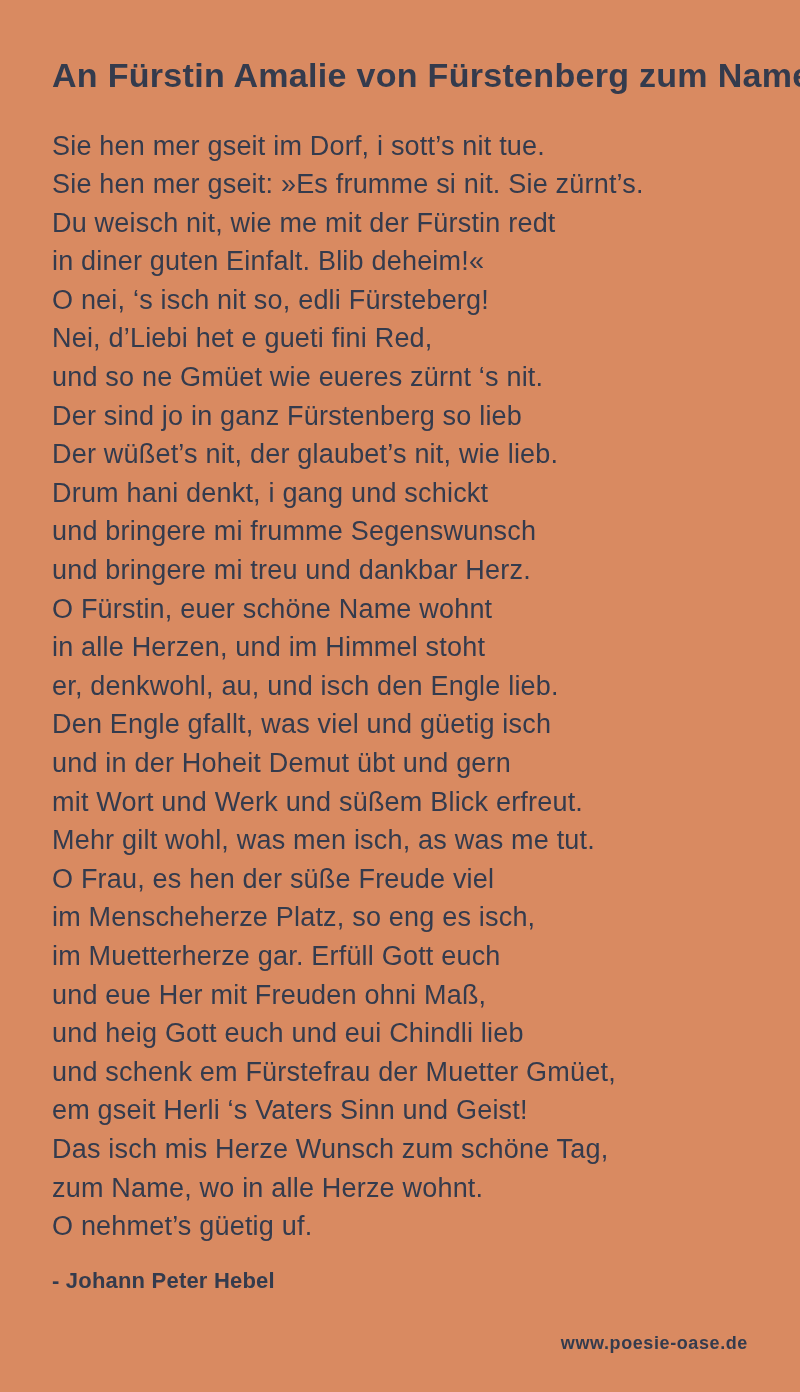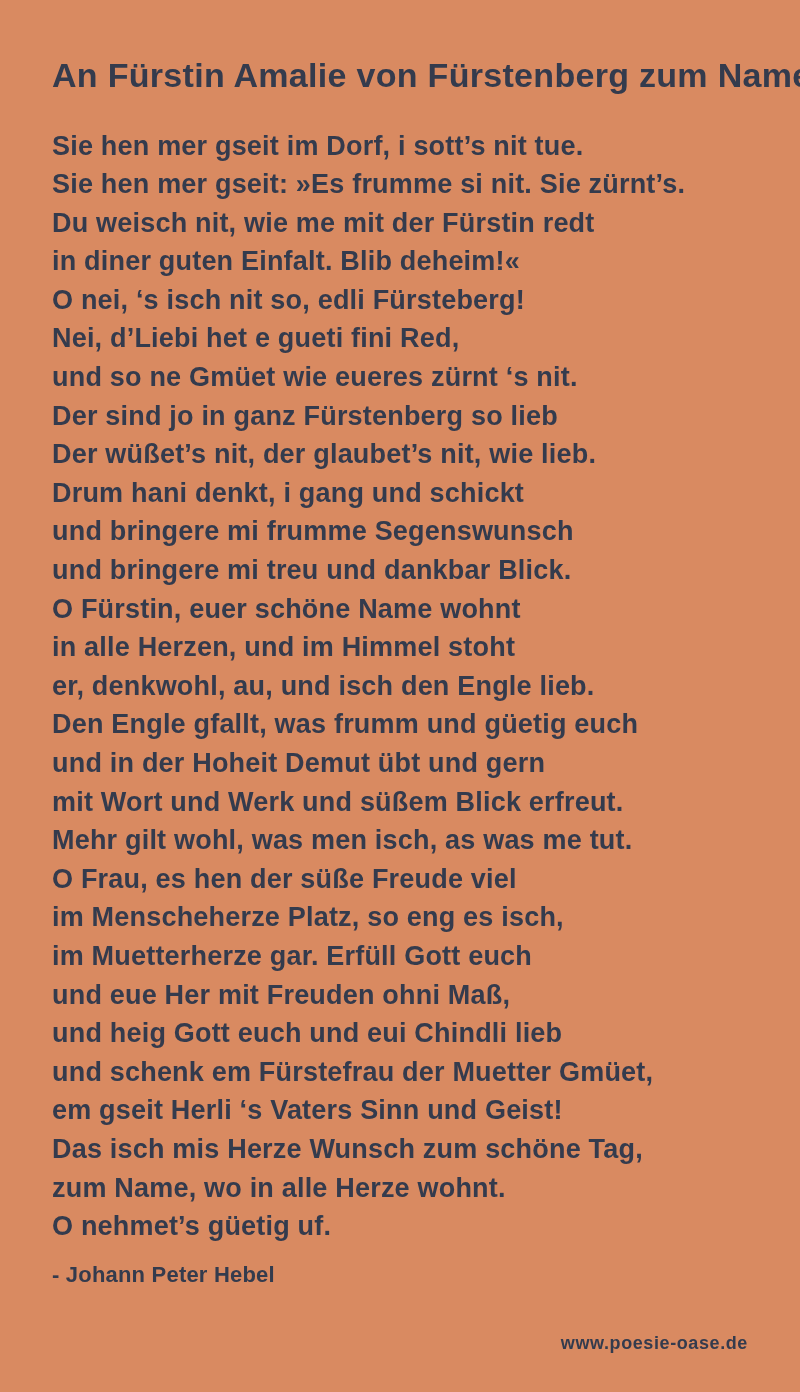--- a/index.html
+++ b/index.html
@@ -25,29 +25,29 @@
   .poem-title {
     margin: 0 0 30px 0;
     font-size: 34px;
     line-height: 1.25;
     font-weight: 700;
     letter-spacing: 0.3px;
     white-space: nowrap; 
   }
   .poem-body {
     font-size: 27px;
-    font-weight: 700;
+    font-weight: 400;
     line-height: 38.6px;
     letter-spacing: 0.2px;
   }
   .poem-line {
     white-space: nowrap;
   }
   .poem-author {
-    margin-top: 16px;
+    margin-top: 22px;
     font-size: 22px;
     font-weight: 600;
     letter-spacing: 0.2px;
   }
   .footer {
     position: absolute;
     right: 52px;
     bottom: 38px;
     font-size: 18px;
     font-weight: 700;
@@ -65,25 +65,25 @@
       <div class="poem-line">Sie hen mer gseit: »Es frumme si nit. Sie zürnt’s.</div>
       <div class="poem-line">Du weisch nit, wie me mit der Fürstin redt</div>
       <div class="poem-line">in diner guten Einfalt. Blib deheim!«</div>
       <div class="poem-line">O nei, ‘s isch nit so, edli Fürsteberg!</div>
       <div class="poem-line">Nei, d’Liebi het e gueti fini Red,</div>
       <div class="poem-line">und so ne Gmüet wie eueres zürnt ‘s nit.</div>
       <div class="poem-line">Der sind jo in ganz Fürstenberg so lieb</div>
       <div class="poem-line">Der wüßet’s nit, der glaubet’s nit, wie lieb.</div>
       <div class="poem-line">Drum hani denkt, i gang und schickt</div>
       <div class="poem-line">und bringere mi frumme Segenswunsch</div>
-      <div class="poem-line">und bringere mi treu und dankbar Blick.</div>
+      <div class="poem-line">und bringere mi treu und dankbar Herz.</div>
       <div class="poem-line">O Fürstin, euer schöne Name wohnt</div>
       <div class="poem-line">in alle Herzen, und im Himmel stoht</div>
       <div class="poem-line">er, denkwohl, au, und isch den Engle lieb.</div>
-      <div class="poem-line">Den Engle gfallt, was frumm und güetig euch</div>
+      <div class="poem-line">Den Engle gfallt, was viel und güetig isch</div>
       <div class="poem-line">und in der Hoheit Demut übt und gern</div>
       <div class="poem-line">mit Wort und Werk und süßem Blick erfreut.</div>
       <div class="poem-line">Mehr gilt wohl, was men isch, as was me tut.</div>
       <div class="poem-line">O Frau, es hen der süße Freude viel</div>
       <div class="poem-line">im Menscheherze Platz, so eng es isch,</div>
       <div class="poem-line">im Muetterherze gar. Erfüll Gott euch</div>
       <div class="poem-line">und eue Her mit Freuden ohni Maß,</div>
       <div class="poem-line">und heig Gott euch und eui Chindli lieb</div>
       <div class="poem-line">und schenk em Fürstefrau der Muetter Gmüet,</div>
       <div class="poem-line">em gseit Herli ‘s Vaters Sinn und Geist!</div>

